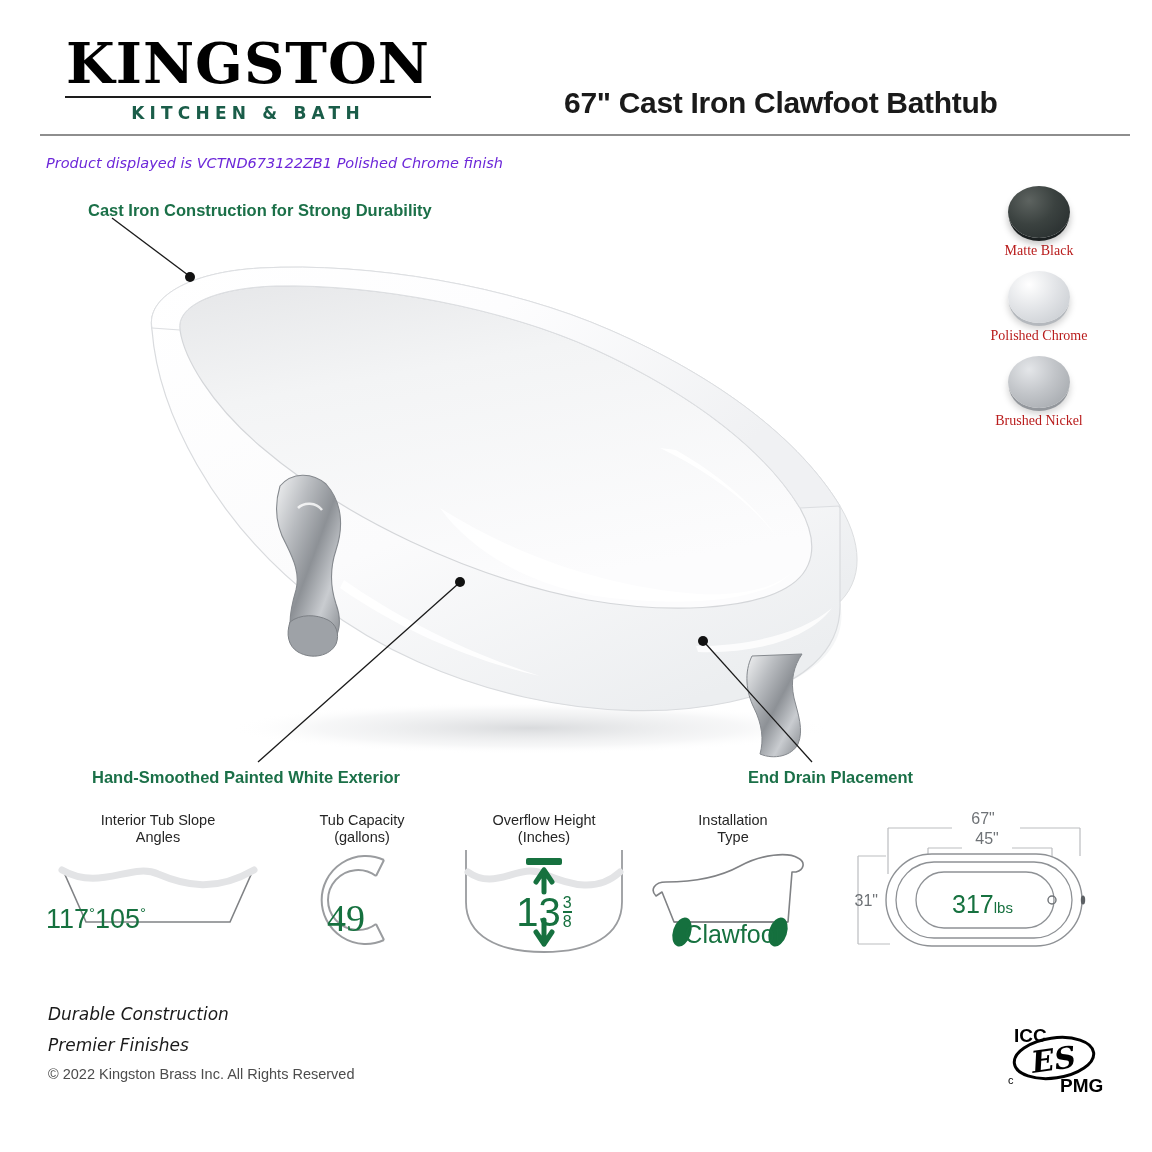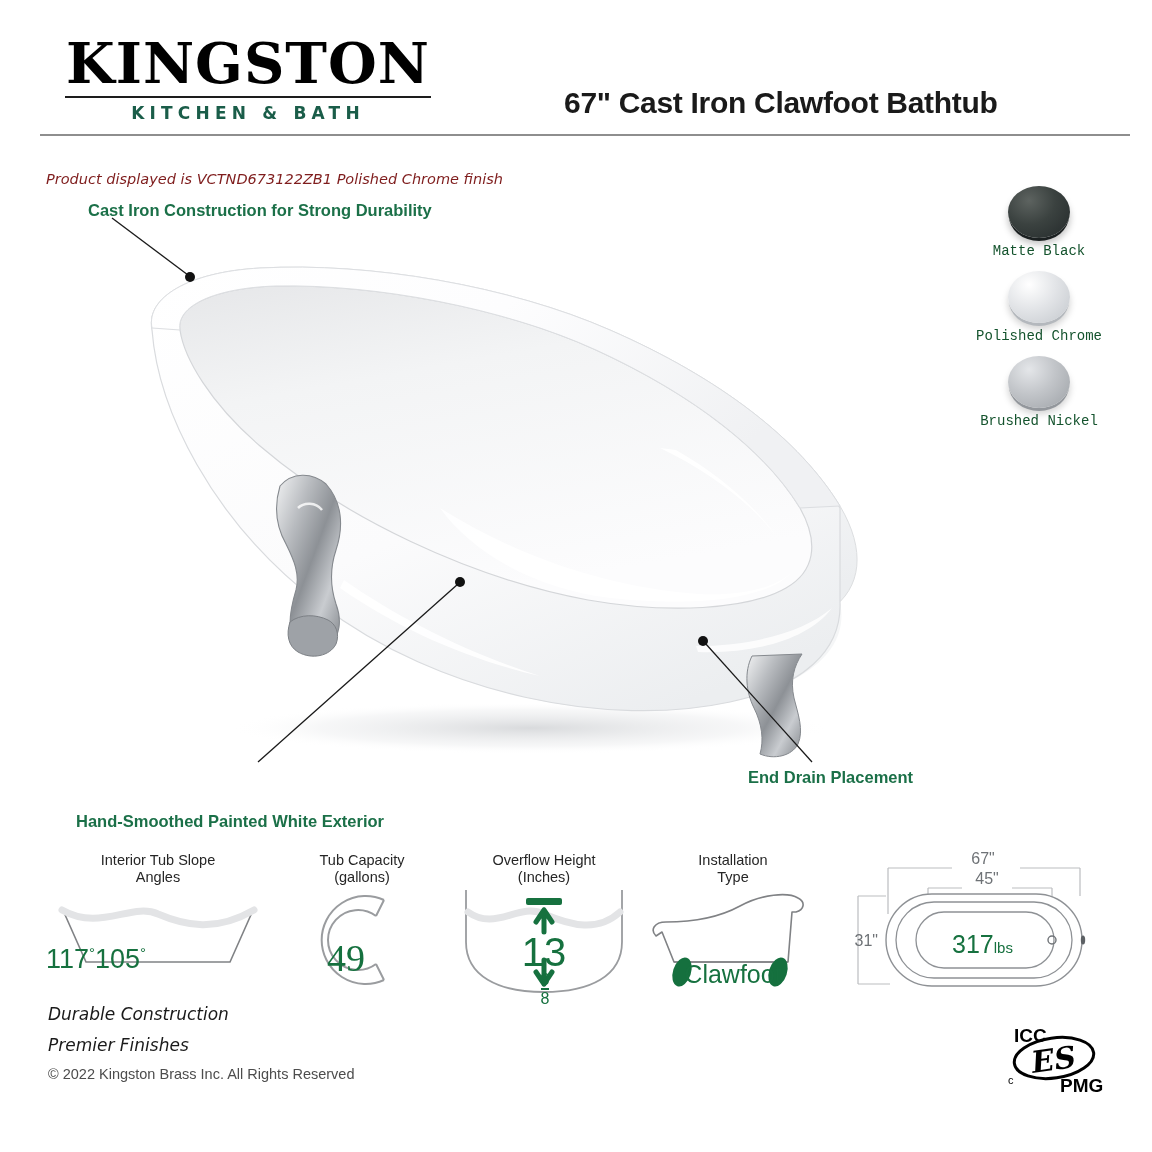--- a/index.html
+++ b/index.html
@@ -63,39 +63,39 @@
     white-space: nowrap;
   }
   #header-rule {
     position: absolute;
     left: 32px; top: 134px;
     width: 1090px; height: 2px;
     background: #8e8e8e;
   }
   #finish-note {
     position: absolute;
-    left: 46px; top: 171px;
+    left: 46px; top: 155px;
     font-family: "DejaVu Sans", sans-serif;
     font-style: italic;
     font-size: 14.5px;
-    color: #7f1d1d;
+    color: #6d28d9;
     white-space: nowrap;
   }
 
   
   .callout {
     position: absolute;
     font-family: "Liberation Sans", sans-serif;
     font-size: 16.5px;
     font-weight: 600;
     color: #1b7048;
     white-space: nowrap;
   }
   #callout-cast-iron { left: 88px; top: 201px; }
-  #callout-exterior  { left: 76px; top: 768px; margin-top: 44px; }
+  #callout-exterior  { left: 92px; top: 768px; }
   #callout-drain     { left: 748px; top: 768px; }
 
   #leader-svg {
     position: absolute;
     left: 0; top: 0;
     width: 1152px; height: 1152px;
     pointer-events: none;
   }
 
   
@@ -120,30 +120,30 @@
   }
   .finish-disc::after {
     content: "";
     position: absolute;
     left: 4%; right: 4%;
     top: 28%; bottom: -10%;
     border-radius: 50%;
     z-index: -1;
   }
   .finish-name {
-    font-family: Liberation Mono, monospace;
+    font-family: Liberation Serif, serif;
     font-size: 14px;
-    color: #14532d;
+    color: #b91c1c;
     white-space: nowrap;
   }
 
   
   #spec-row {
     position: absolute;
-    left: 0; top: 852px;
+    left: 0; top: 812px;
     width: 951px; height: 145px;
   }
   .spec-cell { position: absolute; text-align: center; }
   .spec-title {
     font-family: "Liberation Sans", sans-serif;
     font-size: 14.5px;
     line-height: 17px;
     color: #262626;
   }
   .spec-value {
@@ -436,21 +436,21 @@
       <span>Overflow Height</span><br>
       <span>(Inches)</span>
     </div>
     <svg width="184" height="112" style="position:absolute;left:0;top:34px;">
       <path d="M14 4 L 14 56 C 14 90, 46 106, 92 106 C 138 106, 170 90, 170 56 L 170 4" fill="none" stroke="#9a9c9f" stroke-width="1.8"></path>
       <path d="M16 26 C 44 46, 66 16, 92 28 C 120 40, 146 46, 168 26" fill="none" stroke="#e3e4e6" stroke-width="7" stroke-linecap="round"></path>
       <rect x="74" y="12" width="36" height="7" rx="2" fill="#16713f"></rect>
       <path d="M92 24 L 92 46 M 92 24 L 84 36 M 92 24 L 100 36" stroke="#16713f" stroke-width="5" fill="none" stroke-linecap="round" stroke-linejoin="round"></path>
       <path d="M92 74 L 92 98 M 92 98 L 84 86 M 92 98 L 100 86" stroke="#16713f" stroke-width="5" fill="none" stroke-linecap="round" stroke-linejoin="round"></path>
     </svg>
-    <div style="position:absolute;left:0;top:80px;width:184px;display:flex;align-items:center;justify-content:center;flex-direction:column;">
+    <div style="position:absolute;left:0;top:80px;width:184px;display:flex;align-items:center;justify-content:center;">
       <span class="spec-value" style="font-size:40px;line-height:40px;">13</span>
       <span style="display:inline-block;text-align:center;margin-left:2px;">
         <span class="spec-value" style="font-size:16px;display:block;line-height:15px;">3</span>
         <span style="display:block;height:2px;background:#16713f;margin:1px 0;"></span>
         <span class="spec-value" style="font-size:16px;display:block;line-height:15px;">8</span>
       </span>
     </div>
   </div>
 
   <div class="spec-cell" id="spec-install">

